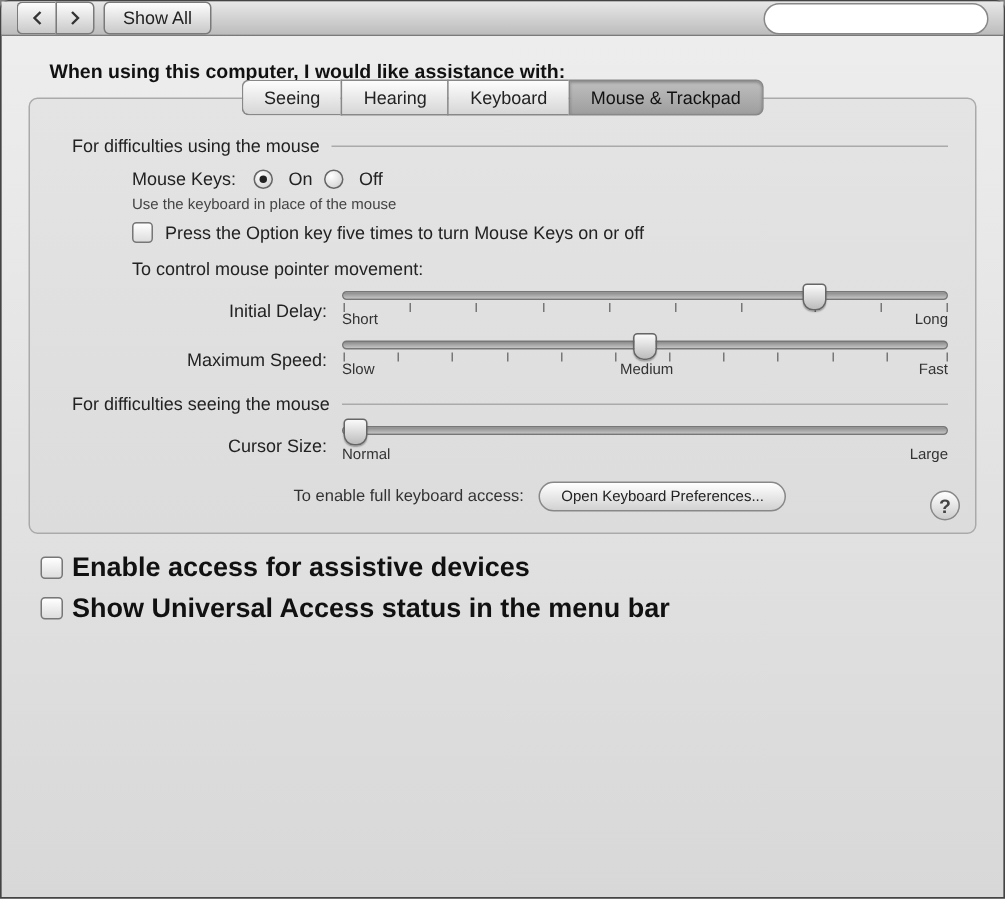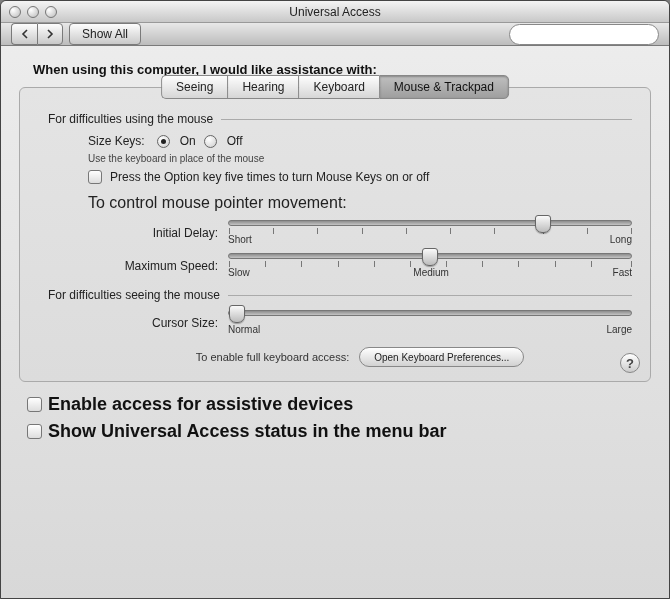--- a/index.html
+++ b/index.html
@@ -119,21 +119,21 @@
   width: 13px; height: 13px; border-radius: 50%;
   border: 1px solid #666; background: radial-gradient(circle at 35% 30%, #fff, #ccc);
   display: inline-flex; align-items: center; justify-content: center; margin-right: 2px;
 }
 .radio.checked::after { content: ""; width: 5px; height: 5px; border-radius: 50%; background: #222; }
 .hint { font-size: 10px; color: #444; margin: 2px 0 6px 0; }
 .checkbox {
   width: 14px; height: 14px; border: 1px solid #777; border-radius: 3px;
   background: linear-gradient(#fff,#ddd); display: inline-block; flex-shrink: 0;
 }
-.sub { margin-top: 10px; font-size: 16px; color: #222; }
+.sub { margin-top: 10px; font-size: 12px; color: #222; }
 .slider-row { display: flex; align-items: center; gap: 10px; margin-top: 8px; }
 .slider-label { width: 130px; text-align: right; font-size: 12px; color: #222; }
 .slider-wrap { flex: 1; }
 .slider {
   position: relative; height: 6px;
   background: linear-gradient(#8c8c8c,#c4c4c4);
   border: 1px solid #777; border-radius: 3px;
 }
 .slider .tick { position: absolute; top: 7px; width: 1px; height: 6px; background: #777; }
 .knob {
@@ -162,28 +162,20 @@
 }
 .footer { margin: 12px 0 0 8px; }
 .footer .row { font-size: 18px; font-weight: bold; color: #111; gap: 6px; margin: 6px 0; }
 .footer .checkbox { width: 15px; height: 15px; }
 </style>
 </head>
 <body>
 
 <div class="window">
 
-  <div class="titlebar">
-    <div class="traffic">
-      <span></span>
-      <span></span>
-      <span></span>
-    </div>
-    <div class="title">Universal Access</div>
-  </div>
 
   <div class="toolbar">
     <div class="nav-group">
       <div class="nav-btn">
         <svg width="10" height="10" viewBox="0 0 10 10">
             <path d="M7 1 L3 5 L7 9" fill="none" stroke="#333" stroke-width="1.6"></path>
           </svg>
       </div>
       <div class="nav-btn">
         <svg width="10" height="10" viewBox="0 0 10 10">
@@ -206,21 +198,21 @@
         <div class="tab active">Mouse &amp; Trackpad</div>
       </div>
 
       <div class="section-head">
         <span>For difficulties using the mouse</span>
         <span class="rule"></span>
       </div>
 
       <div class="inner">
         <div class="row">
-          <span class="radiolabel">Size Keys:</span>
+          <span class="radiolabel">Mouse Keys:</span>
           <span class="radio checked"></span>
           <span>On</span>
           <span class="radio"></span>
           <span>Off</span>
         </div>
         <div class="hint">Use the keyboard in place of the mouse</div>
 
         <div class="row">
           <span class="checkbox"></span>
           <span>Press the Option key five times to turn Mouse Keys on or off</span>

